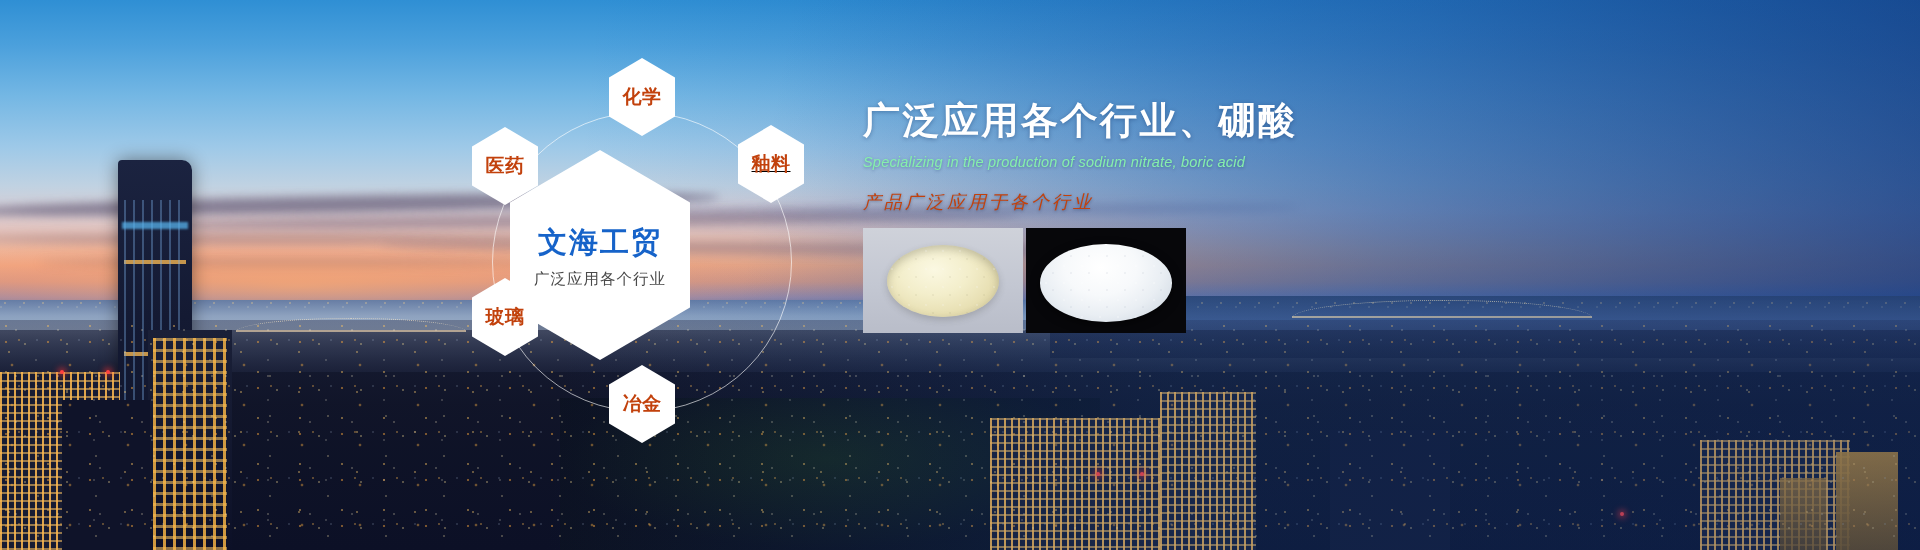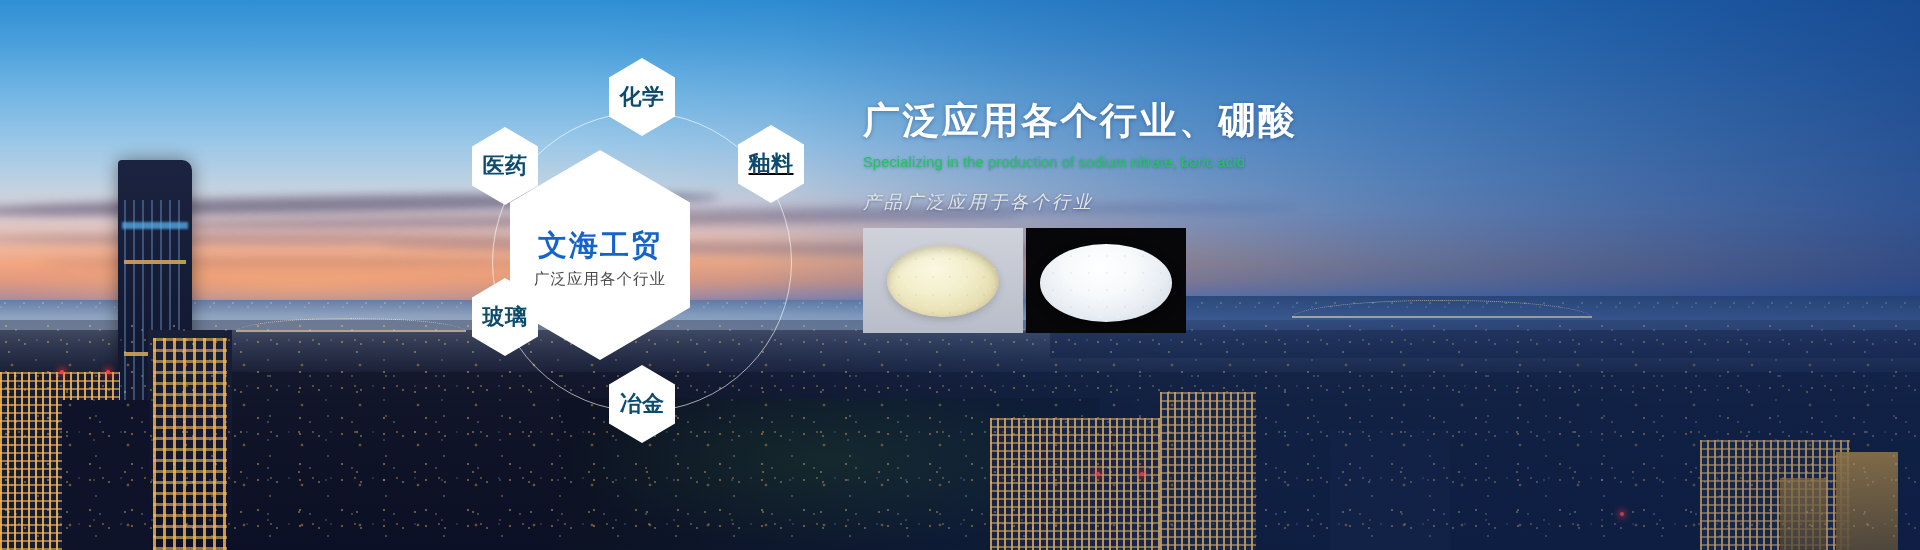--- a/index.html
+++ b/index.html
@@ -212,59 +212,61 @@
   .hex {
     position:absolute;
     background:#ffffff;
     clip-path:polygon(50% 0%, 100% 25%, 100% 75%, 50% 100%, 0% 75%, 0% 25%);
     display:flex; align-items:center; justify-content:center;
     text-align:center;
   }
   .hex-center {
     left:110px; top:130px; width:180px; height:210px;
     box-shadow:0 2px 18px rgba(10,30,70,.18);
+    font-family:Liberation Mono, monospace;
   }
   .hex-center .inner { margin-top:8px; }
   .hex-title {
     font-size:29px; font-weight:bold; color:#1663c9; letter-spacing:2px;
     line-height:1.2; white-space:nowrap;
   }
   .hex-sub {
     font-size:15.5px; color:#4a4a4a; letter-spacing:1px; margin-top:7px; white-space:nowrap;
   }
   .hex-small {
     width:66px; height:78px;
   }
   .hex-small span {
-    font-size:22px; font-weight:bold; color:#0c4a6e; letter-spacing:.5px; white-space:nowrap;
+    font-size:19px; font-weight:bold; color:#c2410c; letter-spacing:.5px; white-space:nowrap;
   }
   .hx-top   { left:209px; top:38px; }
   .hx-ur    { left:338px; top:105px;text-decoration:underline; }
   .hx-lr    { left:338px; top:258px; }
   .hx-bot   { left:209px; top:345px; }
   .hx-ll    { left:72px;  top:258px;text-align:right; }
   .hx-ul    { left:72px;  top:107px; }
 
   
   .copy { position:absolute; left:863px; top:98px; width:820px; }
   .headline {
     font-size:37px; font-weight:bold; color:#ffffff;
     letter-spacing:2.5px; line-height:1.25;
     text-shadow:0 1px 4px rgba(0,30,80,.35);
     white-space:nowrap;
   }
   .subline {
     margin-top:10px;
-    font-size:14.5px; color:#22c55e; letter-spacing:.2px;
+    font-size:14.5px; color:#86efac; letter-spacing:.2px;
     text-shadow:0 1px 3px rgba(0,30,80,.35);
     white-space:nowrap;
+    font-style:italic;
   }
   .tagline {
     margin-top:20px;
-    font-size:18px; color:#e5e5e5; letter-spacing:3px;
+    font-size:18px; color:#c2410c; letter-spacing:3px;
     font-style:italic; font-family:"DejaVu Serif", serif;
     text-shadow:0 1px 3px rgba(0,30,80,.4);
     white-space:nowrap;
   }
 
   
   .photos { position:absolute; left:863px; top:228px; display:flex; gap:3px; }
   .photo {
     width:160px; height:105px; position:relative; overflow:hidden;
   }

